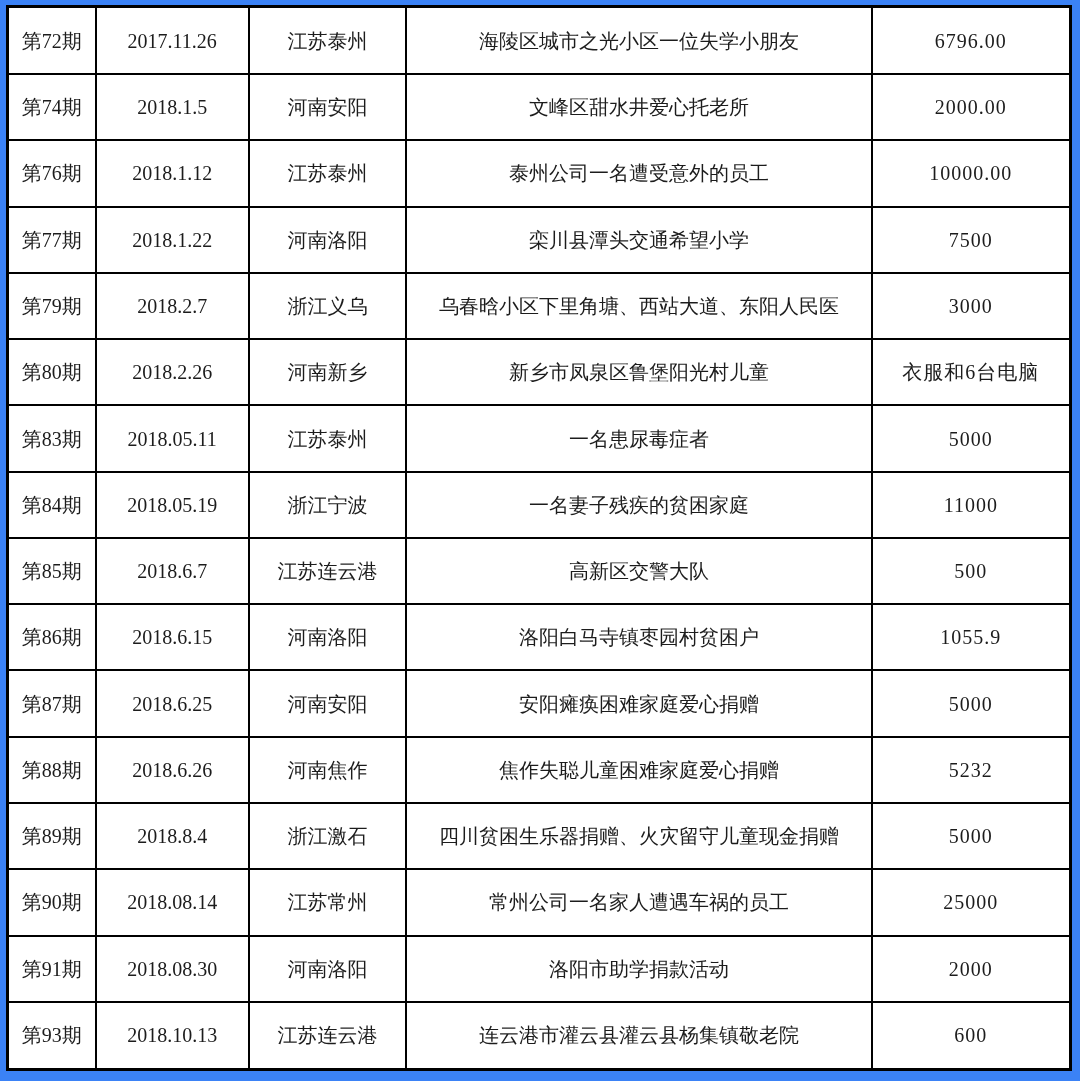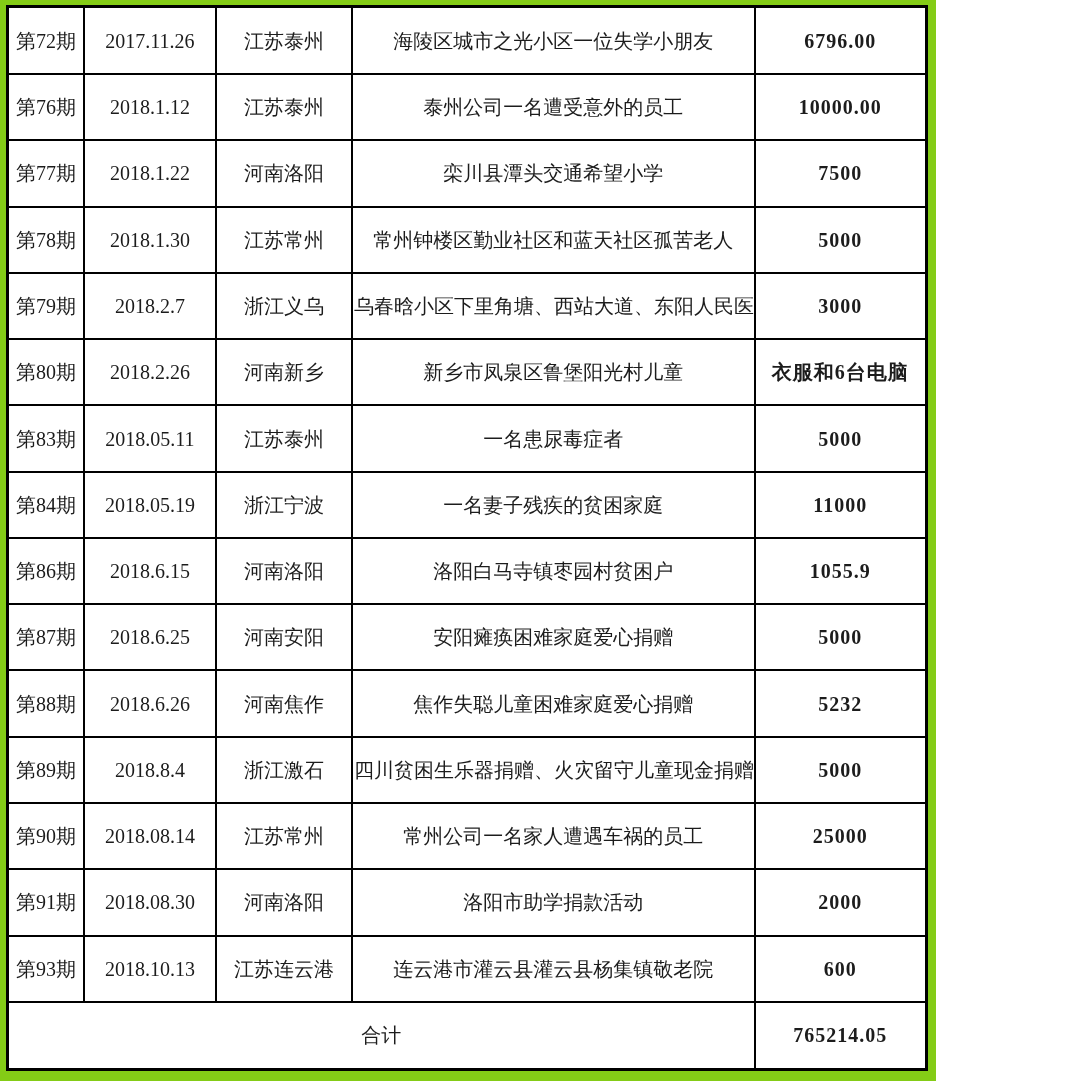--- a/index.html
+++ b/index.html
@@ -5,24 +5,24 @@
   html, body {
     margin: 0;
     padding: 0;
     background: #ffffff;
     width: 1080px;
     height: 1081px;
     font-family: "Liberation Serif", "DejaVu Serif", serif;
   }
   .table-wrap {
     box-sizing: border-box;
-    width: 936px;
+    width: 1080px;
     height: 1081px;
     padding: 5px 8px 9px 6px;
-    background: #84cc16;
+    background: #3b82f6;
   }
   table.donation-table {
     border-collapse: collapse;
     table-layout: fixed;
     width: 100%;
     height: 1066px;
     background: #ffffff;
     border: 3px solid #000000;
   }
   table.donation-table td {
@@ -36,21 +36,20 @@
     padding: 0 1px;
     line-height: 1.2;
   }
   col.c-period   { width: 8.3%; }
   col.c-date     { width: 14.4%; }
   col.c-location { width: 14.8%; }
   col.c-recipient{ width: 43.8%; }
   col.c-amount   { width: 18.7%; }
   td.cell-amount, td.total-amount-cell {
     letter-spacing: 1px;
-    font-weight: bold;
   }
 </style>
 </head>
 <body>
 
 <div class="table-wrap">
   <table class="donation-table">
     <colgroup>
       <col class="c-period">
       <col class="c-date">
@@ -60,39 +59,39 @@
     </colgroup>
     <tbody>
       <tr>
     <td class="cell-period">第72期</td>
     <td class="cell-date">2017.11.26</td>
     <td class="cell-location">江苏泰州</td>
     <td class="cell-recipient">海陵区城市之光小区一位失学小朋友</td>
     <td class="cell-amount">6796.00</td>
   </tr>
         <tr>
+    <td class="cell-period">第74期</td>
+    <td class="cell-date">2018.1.5</td>
+    <td class="cell-location">河南安阳</td>
+    <td class="cell-recipient">文峰区甜水井爱心托老所</td>
+    <td class="cell-amount">2000.00</td>
+  </tr>
+        <tr>
     <td class="cell-period">第76期</td>
     <td class="cell-date">2018.1.12</td>
     <td class="cell-location">江苏泰州</td>
     <td class="cell-recipient">泰州公司一名遭受意外的员工</td>
     <td class="cell-amount">10000.00</td>
   </tr>
         <tr>
     <td class="cell-period">第77期</td>
     <td class="cell-date">2018.1.22</td>
     <td class="cell-location">河南洛阳</td>
     <td class="cell-recipient">栾川县潭头交通希望小学</td>
     <td class="cell-amount">7500</td>
-  </tr>
-        <tr>
-    <td class="cell-period">第78期</td>
-    <td class="cell-date">2018.1.30</td>
-    <td class="cell-location">江苏常州</td>
-    <td class="cell-recipient">常州钟楼区勤业社区和蓝天社区孤苦老人</td>
-    <td class="cell-amount">5000</td>
   </tr>
         <tr>
     <td class="cell-period">第79期</td>
     <td class="cell-date">2018.2.7</td>
     <td class="cell-location">浙江义乌</td>
     <td class="cell-recipient">乌春晗小区下里角塘、西站大道、东阳人民医</td>
     <td class="cell-amount">3000</td>
   </tr>
         <tr>
     <td class="cell-period">第80期</td>
@@ -107,20 +106,27 @@
     <td class="cell-location">江苏泰州</td>
     <td class="cell-recipient">一名患尿毒症者</td>
     <td class="cell-amount">5000</td>
   </tr>
         <tr>
     <td class="cell-period">第84期</td>
     <td class="cell-date">2018.05.19</td>
     <td class="cell-location">浙江宁波</td>
     <td class="cell-recipient">一名妻子残疾的贫困家庭</td>
     <td class="cell-amount">11000</td>
+  </tr>
+        <tr>
+    <td class="cell-period">第85期</td>
+    <td class="cell-date">2018.6.7</td>
+    <td class="cell-location">江苏连云港</td>
+    <td class="cell-recipient">高新区交警大队</td>
+    <td class="cell-amount">500</td>
   </tr>
         <tr>
     <td class="cell-period">第86期</td>
     <td class="cell-date">2018.6.15</td>
     <td class="cell-location">河南洛阳</td>
     <td class="cell-recipient">洛阳白马寺镇枣园村贫困户</td>
     <td class="cell-amount">1055.9</td>
   </tr>
         <tr>
     <td class="cell-period">第87期</td>
@@ -157,19 +163,15 @@
     <td class="cell-recipient">洛阳市助学捐款活动</td>
     <td class="cell-amount">2000</td>
   </tr>
         <tr>
     <td class="cell-period">第93期</td>
     <td class="cell-date">2018.10.13</td>
     <td class="cell-location">江苏连云港</td>
     <td class="cell-recipient">连云港市灌云县灌云县杨集镇敬老院</td>
     <td class="cell-amount">600</td>
   </tr>
-        <tr>
-        <td colspan="4" class="total-label-cell">合计</td>
-        <td class="total-amount-cell">765214.05</td>
-      </tr>
     </tbody>
   </table>
 </div>
 
 </body></html>

